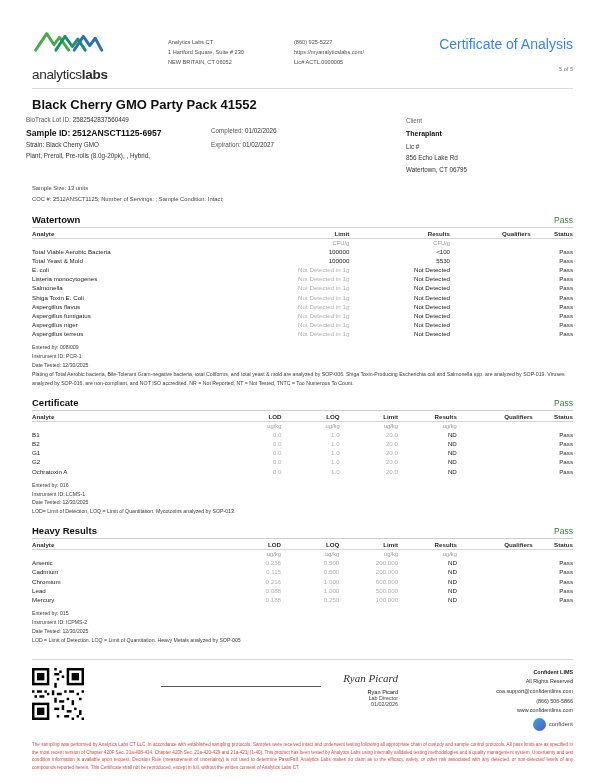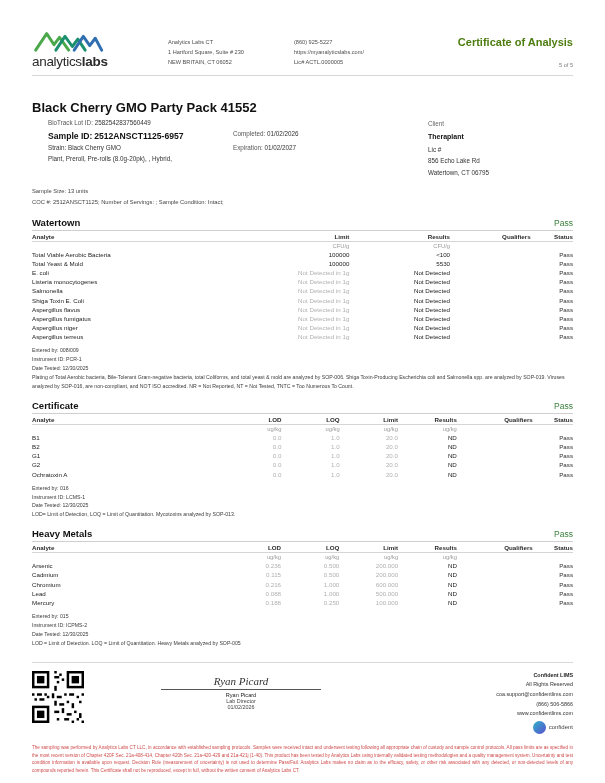--- a/index.html
+++ b/index.html
@@ -1,30 +1,30 @@
 <!DOCTYPE html>
 <html><head>
 <meta charset="utf-8">
 <style>
   html,body{margin:0;padding:0;background:#b9b9b9;font-family:"Liberation Sans",sans-serif;}
   #page{width:605px;height:783px;background:#ffffff;position:relative;overflow:hidden;margin:0 auto;}
   .sheet{position:absolute;left:18px;top:14px;width:569px;height:755px;background:#fff;}
   .hdr{display:flex;align-items:flex-start;padding:14px 14px 4px 14px;}
   .logo-wrap{width:120px;}
   .logo-mark{display:block;height:26px;}
-  .logo-text{font-size:13.5px;letter-spacing:-0.3px;color:#2b2b2b;margin-top:0;}
+  .logo-text{font-size:13.5px;letter-spacing:-0.3px;color:#2b2b2b;margin-top:13px;}
   .logo-text b{font-weight:700;}
   .lab-addr{font-size:5.6px;color:#4d4d4d;line-height:1.75;margin-left:16px;width:120px;padding-top:10px;}
   .lab-contact{font-size:5.6px;color:#4d4d4d;line-height:1.75;margin-left:6px;width:140px;padding-top:10px;}
   .coa-title{margin-left:auto;text-align:right;padding-top:8px;}
-  .coa-title .t{font-size:11px;color:#4d7c0f;font-weight:700;}
+  .coa-title .t{font-size:14px;color:#3b82f6;font-weight:400;}
   .coa-title .p{font-size:5.6px;color:#7a7a7a;margin-top:14px;}
   .rule{height:1px;background:#d8d8d8;margin:2px 14px 0 14px;}
-  .prodname{font-size:13px;font-weight:700;color:#111;margin:24px 14px 3px 14px;}
-  .meta{display:flex;margin:0 30px;gap:32px;}
+  .prodname{font-size:13px;font-weight:700;color:#111;margin:8px 14px 3px 14px;}
+  .meta{display:flex;margin:0 8px;gap:32px;}
   .meta-left{width:330px;}
   .meta-right{margin-left:18px;font-size:6.3px;color:#333;line-height:1.85;}
   .m-line{font-size:6.3px;color:#333;line-height:1.7;}
   .m-line b{font-weight:700;font-size:8.6px;color:#111;}
   .m-line .sub{color:#555;}
   .m-row{display:flex;}
   .m-row .c1{width:185px;}
   .client-h{font-size:6.3px;color:#666;margin-bottom:1px;}
   .client-n{font-size:7px;font-weight:700;color:#111;}
   .sampleinfo{margin:7px 14px 0 14px;font-size:5.8px;color:#444;line-height:1.9;}
@@ -40,21 +40,21 @@
   table.res td.dim{color:#b0b0b0;}
   table.res td.res{color:#222;}
   table.res td.status{color:#2f2f2f;width:42px;}
   .c-analyte{width:205px;}
   .c-num{width:62px;}
   .c-res{width:70px;}
   .c-qual{width:80px;}
   .notes{margin:5px 14px 0 14px;font-size:5.2px;color:#3b3b3b;line-height:1.7;}
   .foot{margin:14px 14px 0 14px;border-top:1px solid #d8d8d8;padding-top:8px;display:flex;align-items:flex-start;}
   .qr{width:52px;height:52px;}
-  .sig{flex:1;text-align:center;padding-top:4px;}
+  .sig{flex:1;text-align:right;padding-top:4px;}
   .sig .line{width:160px;height:1px;background:#555;margin:0 auto;}
   .sig .nm{font-size:5.6px;color:#222;margin-top:2px;}
   .sig .ti{font-size:5.4px;color:#444;}
   .sig .dt{font-size:5.4px;color:#444;}
   .sig .script{font-family:"Liberation Serif",serif;font-style:italic;font-size:11px;color:#333;height:14px;}
   .lims{text-align:right;font-size:5.4px;color:#333;line-height:1.8;width:175px;}
   .lims .b{font-weight:700;color:#222;}
   .confident{display:flex;align-items:center;justify-content:flex-end;margin-top:2px;}
   .cdot{width:13px;height:13px;border-radius:50%;background:linear-gradient(135deg,#2fb3c9,#5a4fcf);margin-right:3px;}
   .clabel{font-size:6px;color:#444;}
@@ -295,21 +295,21 @@
       </tbody>
     </table>
     <div class="notes">
       <div>Entered by: 016</div>
       <div>Instrument ID: LCMS-1</div>
       <div>Date Tested: 12/30/2025</div>
       <div>LOD= Limit of Detection, LOQ = Limit of Quantitation. Mycotoxins analyzed by SOP-013.</div>
     </div>
 
     <div class="secthead">
-      <div class="nm">Heavy Metals</div>
+      <div class="nm">Heavy Results</div>
       <div class="ps">Pass</div>
     </div>
     <table class="res">
       <thead>
         <tr>
           <th class="l c-analyte">Analyte</th>
           <th class="c-num">LOD</th>
           <th class="c-num">LOQ</th>
           <th class="c-num">Limit</th>
           <th class="c-num">Results</th>

